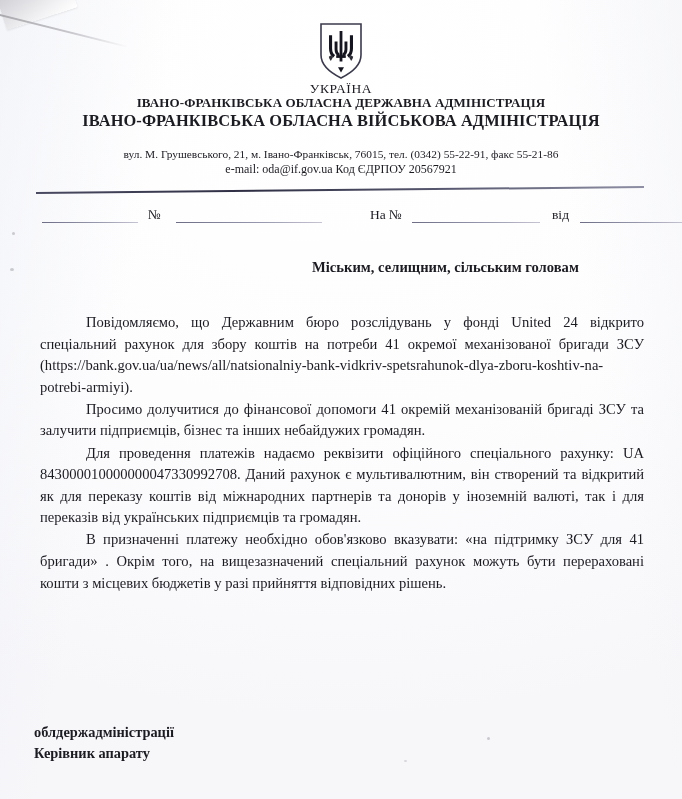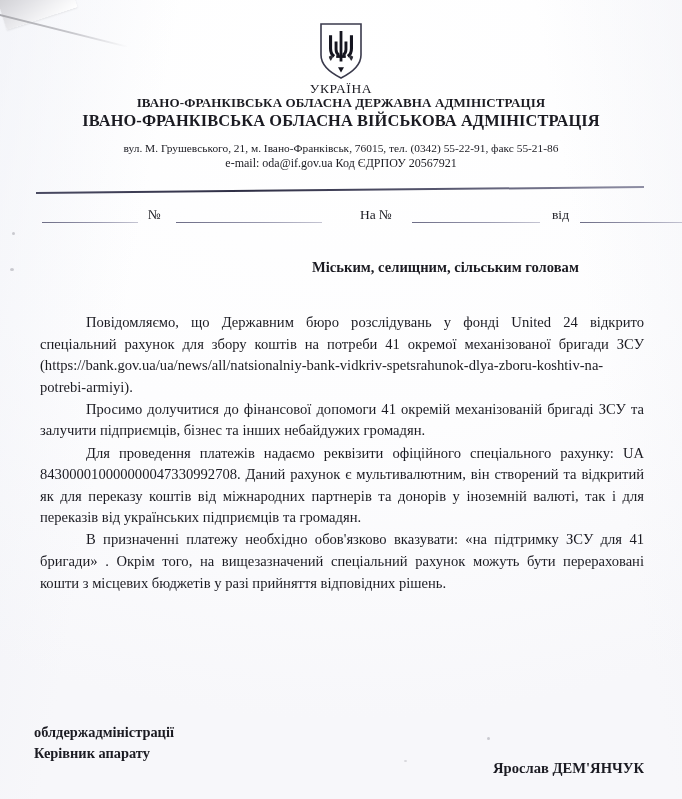--- a/index.html
+++ b/index.html
@@ -92,21 +92,21 @@
   .org-line-2 {
     font-size: 16.4px;
     font-weight: 700;
     letter-spacing: .1px;
     line-height: 1.2;
     white-space: nowrap;
   }
   .contact {
     font-size: 11.4px;
     line-height: 1.3;
-    margin-top: 10px;
+    margin-top: 16px;
     white-space: nowrap;
   }
   .email {
     font-size: 12px;
     line-height: 1.3;
     white-space: nowrap;
   }
 
   
   .rule {
@@ -136,21 +136,21 @@
   }
   .refline .lbl {
     position: absolute;
     top: 2px;
     font-size: 13.5px;
     line-height: 1;
   }
   .b1 { left: 2px;   width: 96px;  }
   .l1 { left: 108px; }
   .b2 { left: 136px; width: 146px; }
-  .l2 { left: 320px; }
+  .l2 { left: 330px; }
   .b3 { left: 372px; width: 128px; }
   .l3 { left: 512px; }
   .b4 { left: 540px; width: 104px; }
 
   
   .addressee {
     position: absolute;
     left: 312px;
     top: 258px;
     width: 344px;
@@ -255,15 +255,14 @@
     <p>Просимо долучитися до фінансової допомоги 41 окремій механізованій бригаді ЗСУ та залучити підприємців, бізнес та інших небайдужих громадян.</p>
     <p>Для проведення платежів надаємо реквізити офіційного спеціального рахунку:    UA    843000010000000047330992708.    Даний    рахунок    є мультивалютним, він створений та відкритий як для переказу коштів  від міжнародних партнерів та донорів у іноземній валюті, так і для переказів від українських підприємців та громадян.</p>
     <p>В призначенні платежу необхідно обов'язково вказувати: «на підтримку ЗСУ для  41 бригади» . Окрім того, на вищезазначений  спеціальний рахунок можуть бути перераховані кошти з місцевих бюджетів у разі прийняття відповідних рішень.</p>
   </div>
 
   <div class="signature">
     <div class="sig-role">
       <div>облдержадміністрації</div>
       <div>Керівник апарату</div>
     </div>
-    <div class="sig-name">Ярослав ДЕМ'ЯНЧУК</div>
   </div>
 </div>
 
 </body></html>

